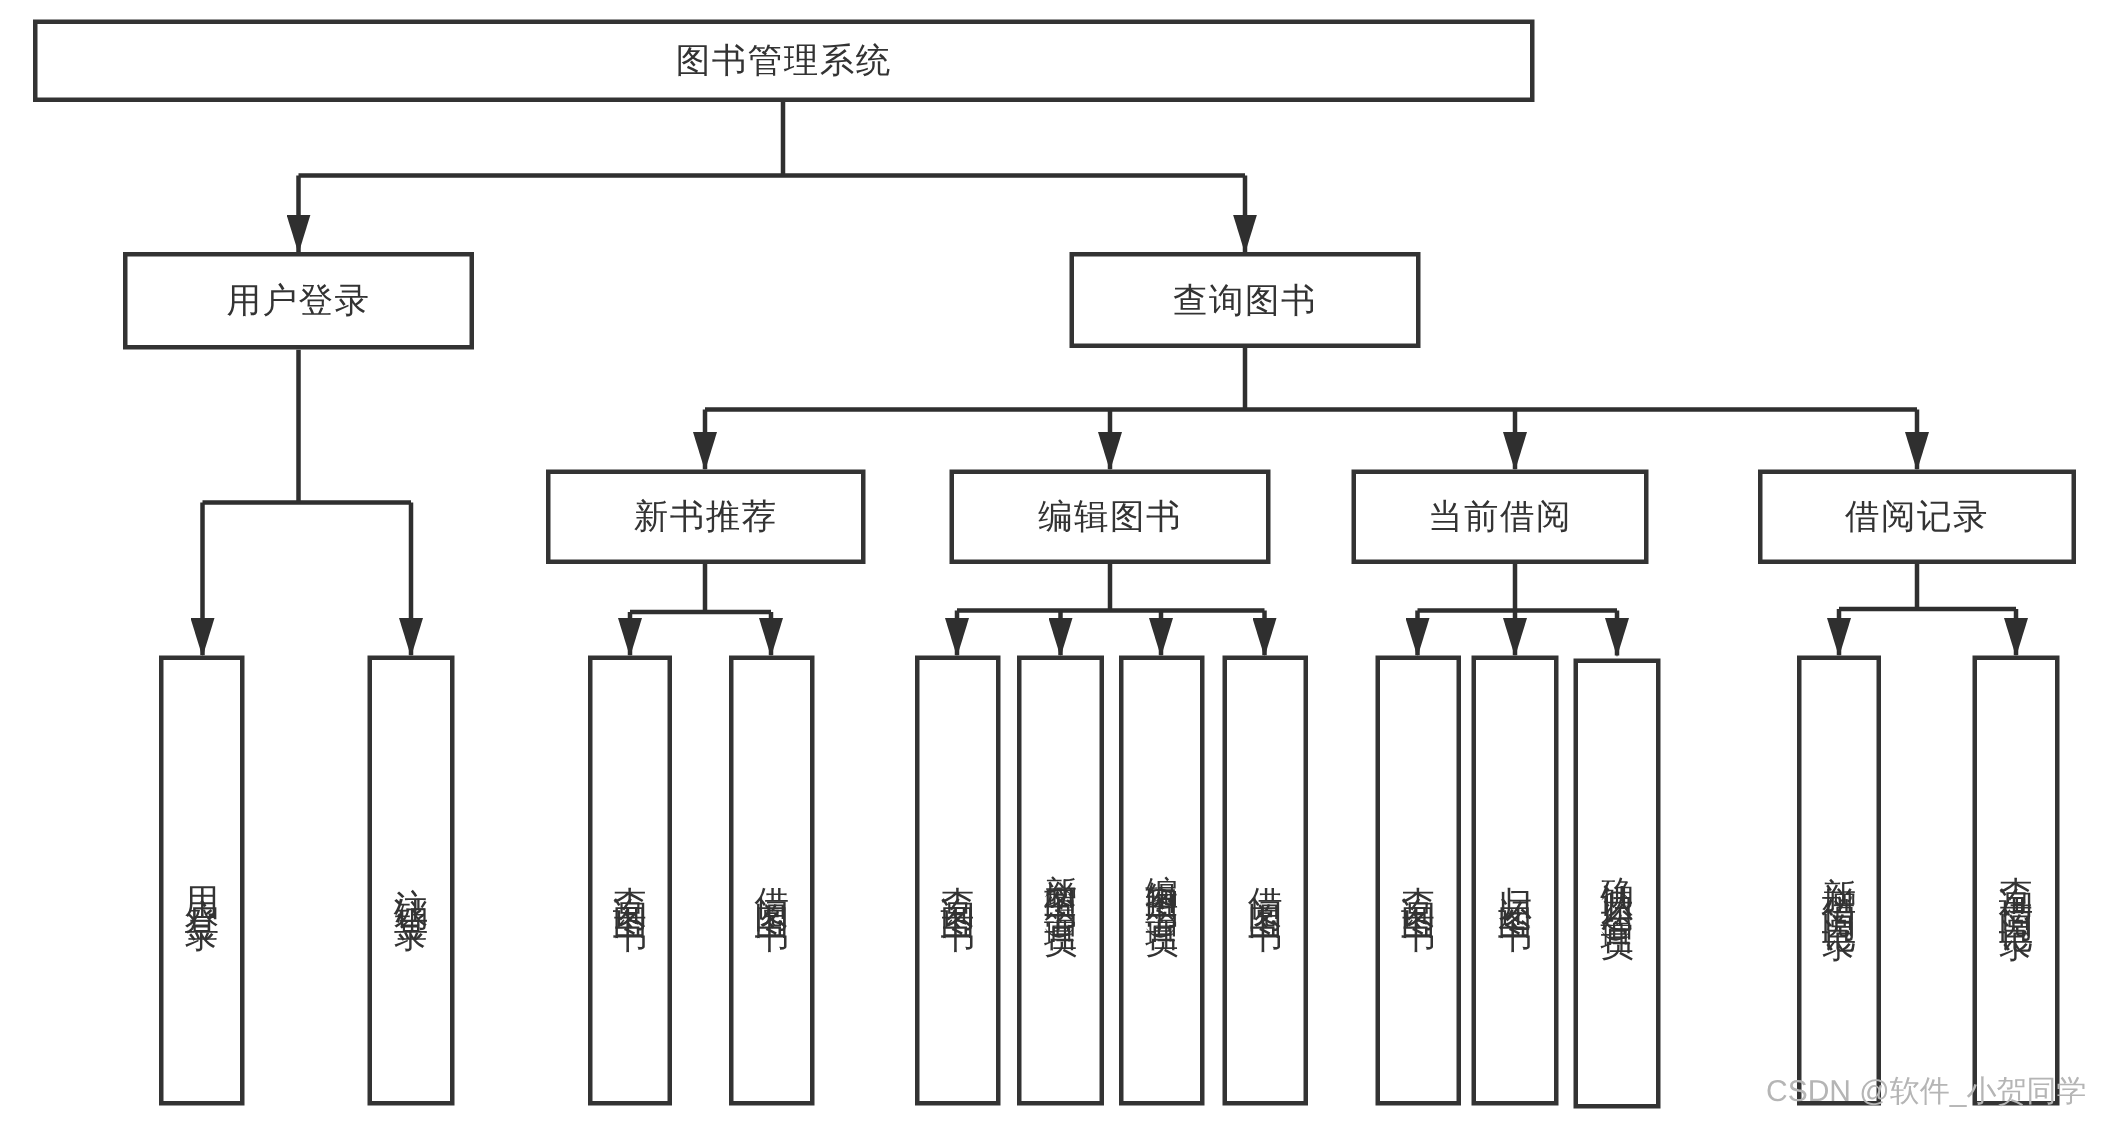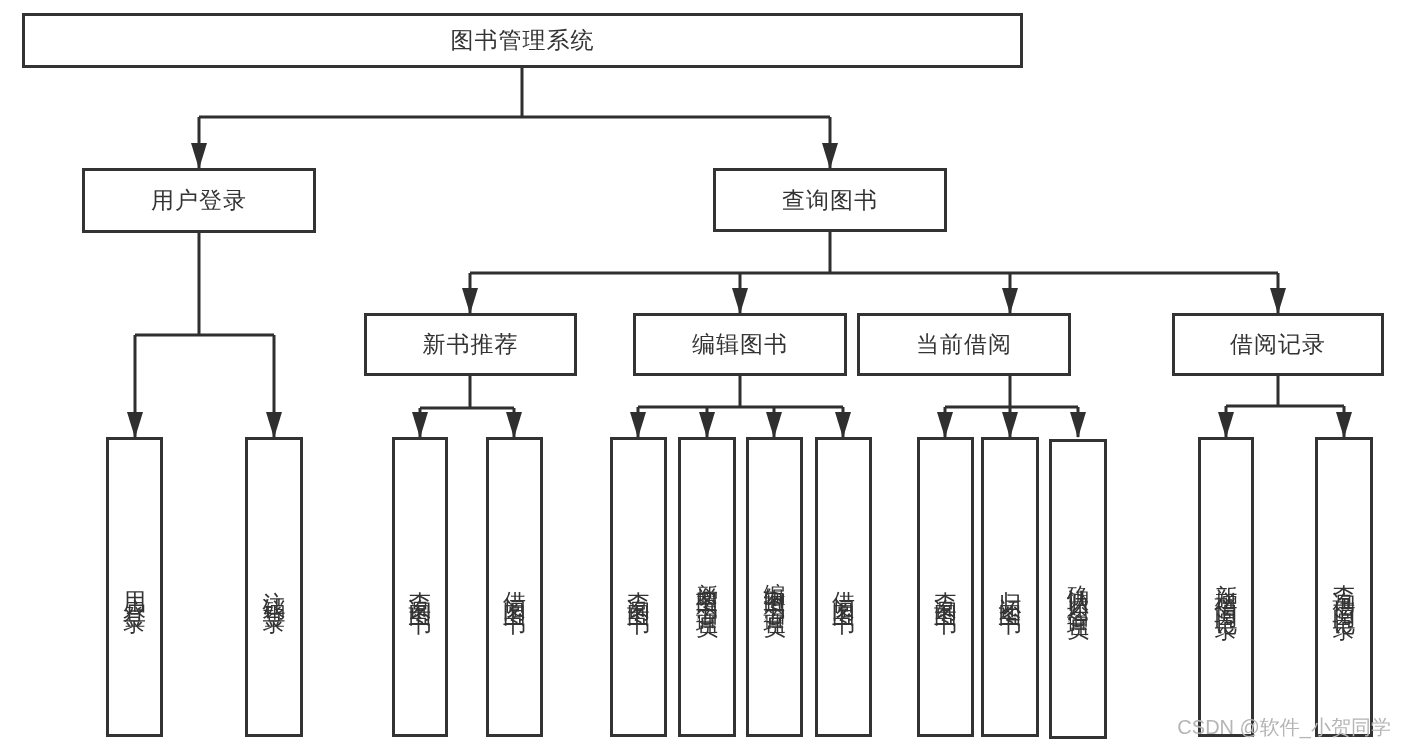--- a/index.html
+++ b/index.html
@@ -103,21 +103,21 @@
     <line x1="1344" y1="406" x2="1344" y2="437" stroke="#2f2f2f" stroke-width="3" marker-end="url(#arrow)"></line>
   </svg>
 
   <div class="box hlabel" style="left:22px; top:13px; width:1001px; height:55px;">图书管理系统</div>
 
   <div class="box hlabel" style="left:82px; top:168px; width:234px; height:65px;">用户登录</div>
   <div class="box hlabel" style="left:713px; top:168px; width:234px; height:64px;">查询图书</div>
 
   <div class="box hlabel" style="left:364px; top:313px; width:213px; height:63px;">新书推荐</div>
   <div class="box hlabel" style="left:633px; top:313px; width:214px; height:63px;">编辑图书</div>
-  <div class="box hlabel" style="left:857px; top:313px; width:214px; height:63px;">当前借阅</div>
+  <div class="box hlabel" style="left:901px; top:313px; width:198px; height:63px;">当前借阅</div>
   <div class="box hlabel" style="left:1172px; top:313px; width:212px; height:63px;text-align:center;">借阅记录</div>
 
   <div class="box vbox" style="left:106px; top:437px; width:57px; height:300px;">用户登录</div>
   <div class="box vbox" style="left:245px; top:437px; width:58px; height:300px;">注销登录</div>
 
   <div class="box vbox" style="left:392px; top:437px; width:56px; height:300px;">查询图书</div>
   <div class="box vbox" style="left:486px; top:437px; width:57px; height:300px;">借阅图书</div>
 
   <div class="box vbox" style="left:610px; top:437px; width:57px; height:300px;">查询图书</div>
   <div class="box vbox long" style="left:678px; top:437px; width:58px; height:300px;">新增图书（管理员）</div>

